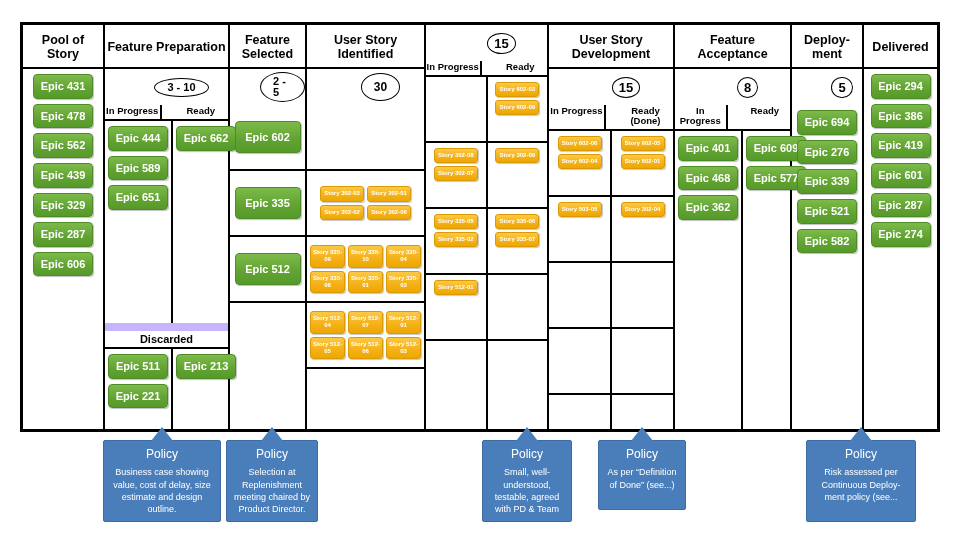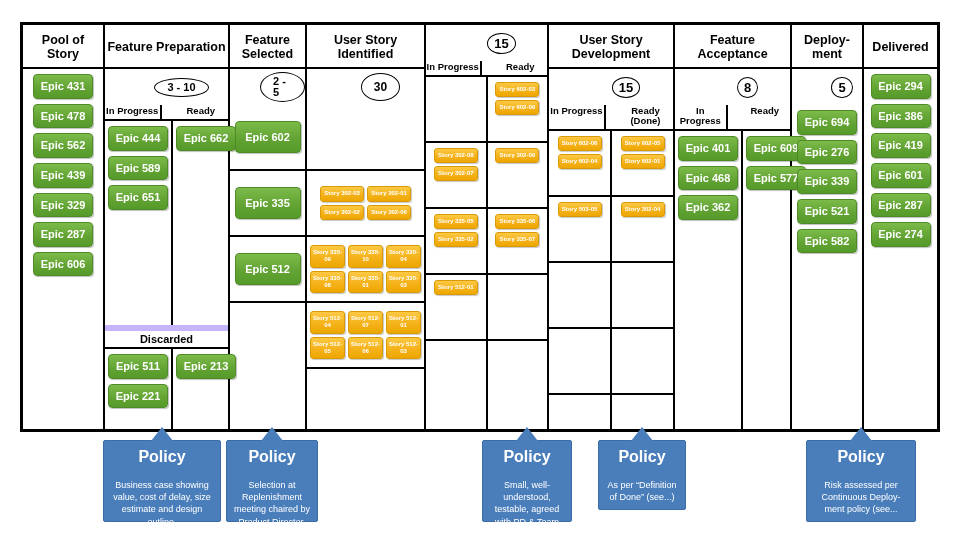--- a/index.html
+++ b/index.html
@@ -155,21 +155,21 @@
     justify-content: center;
     padding: 6px 3px;
   }
   .row-block:last-child { border-bottom: none; }
   .epiclane {
     display: flex;
     flex-direction: column;
   }
   .discarded {
     box-sizing: border-box;
-    border-top: 6px solid #c4b5fd;
+    border-top: 8px solid #c4b5fd;
     border-bottom: 2px solid #000;
     text-align: center;
     font-size: 11px;
     font-weight: bold;
     padding: 2px 0;
   }
   .twocol-epics {
     display: flex;
   }
   .twocol-epics > div {
@@ -188,24 +188,24 @@
     position: absolute;
     color: #fff;
     background: #4a7ebb;
     border: 1px solid #3c6ca5;
     box-sizing: border-box;
     text-align: center;
     padding: 6px 5px 7px 5px;
     border-radius: 2px;
   }
   .policy .ptitle {
-    font-weight: bold;
-    font-size: 16px;
+    font-weight: normal;
+    font-size: 12px;
     line-height: 1.2;
-    margin-bottom: 13px;
+    margin-bottom: 5px;
   }
   .policy .ptext {
     font-size: 9px;
     line-height: 1.35;
   }
   .policy .tail {
     position: absolute;
     top: -14px;
     left: 50%;
     margin-left: -11px;

